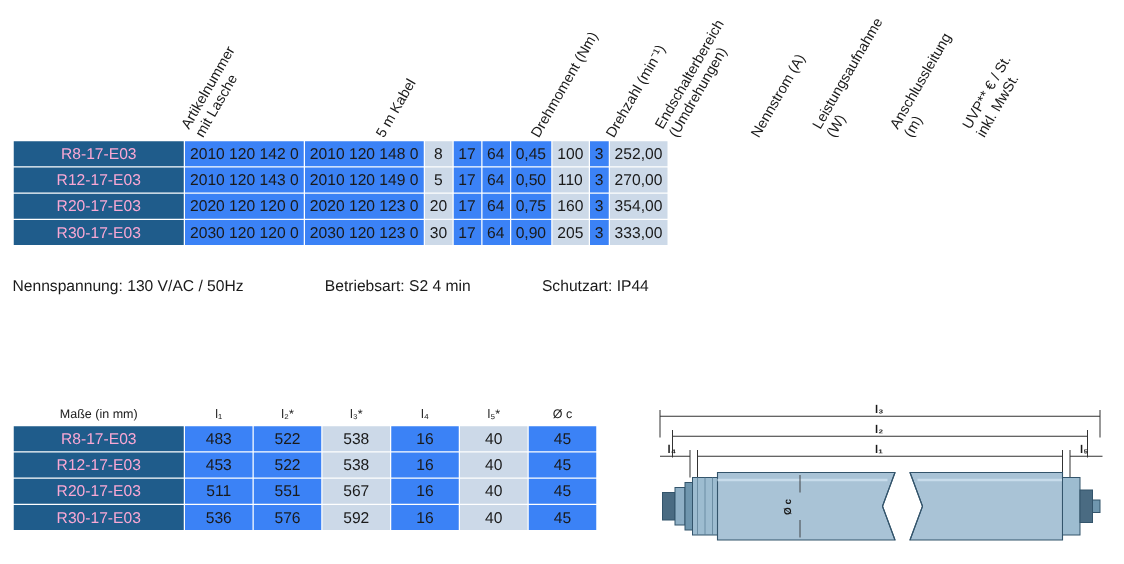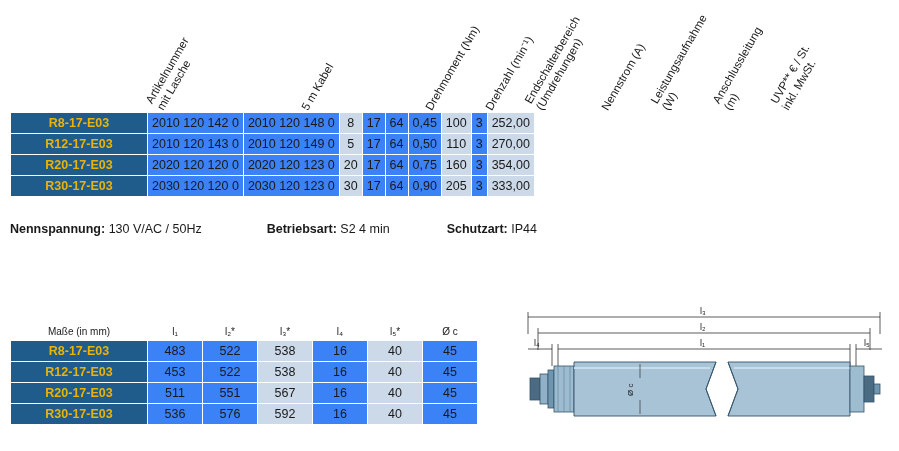--- a/index.html
+++ b/index.html
@@ -55,22 +55,22 @@
     padding: 3px 4px;
     text-align: center;
     white-space: nowrap;
   }
   .lbl-row td {
     background: transparent;
     padding-bottom: 2px;
   }
   td.rowlabel {
     background: #1f5c8b;
-    color: #eab308;
-    font-weight: bold;
+    color: #f9a8d4;
+    font-weight: normal;
     text-align: left;
     padding-left: 7px;
     font-size: 12.5px;
   }
   td.cell-a { background: #3b82f6; }
   td.cell-b { background: #ccd9e8; }
   td.plain  { background: transparent; }
 
   .tech-table td.rowlabel { width: 128px; }
 
@@ -80,21 +80,21 @@
     padding-left: 2px;
     white-space: nowrap;
   }
 
   .notes {
     position: absolute;
     left: 10px;
     top: 222px;
     font-size: 12.5px;
   }
-  .notes b { font-weight: bold; }
+  .notes b { font-weight: normal; }
   .notes .gap1 { display: inline-block; width: 58px; }
   .notes .gap2 { display: inline-block; width: 50px; }
 
   
   .dim-block {
     position: absolute;
     left: 10px;
     top: 322px;
   }
   .dim-table td { font-size: 12.5px; }
@@ -103,23 +103,24 @@
   .dim-head td {
     background: transparent;
     font-size: 10px;
     padding-bottom: 2px;
   }
 
   
   .drawing {
     position: absolute;
     left: 520px;
-    top: 304px;
+    top: 320px;
     width: 372px;
     height: 126px;
+    font-weight: bold;
   }
 </style>
 </head>
 <body>
 
 <div class="page">
 
   <div class="tech-block">
 
     <div class="rot-headers">

